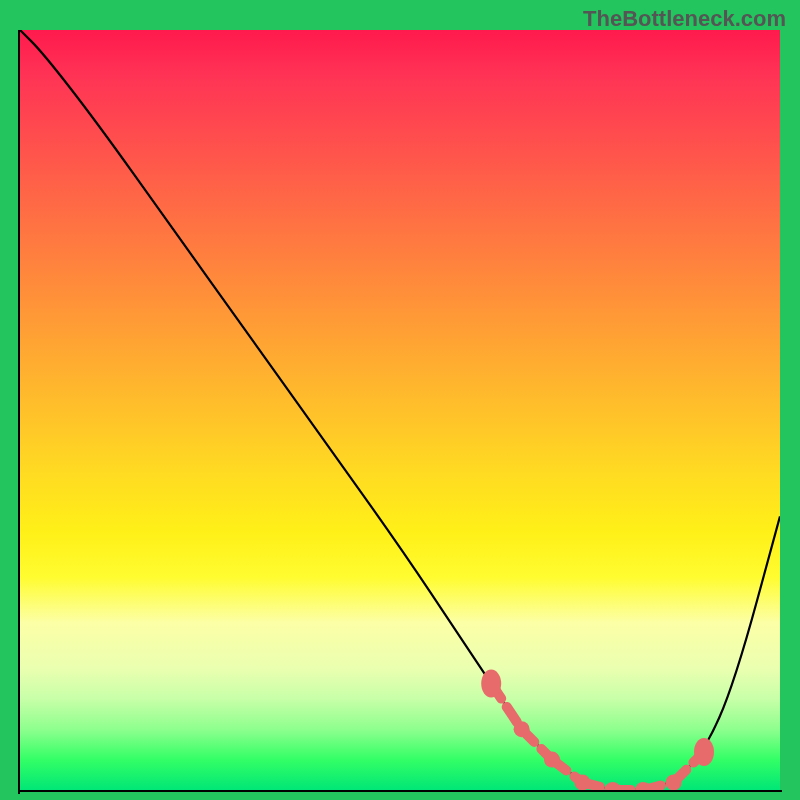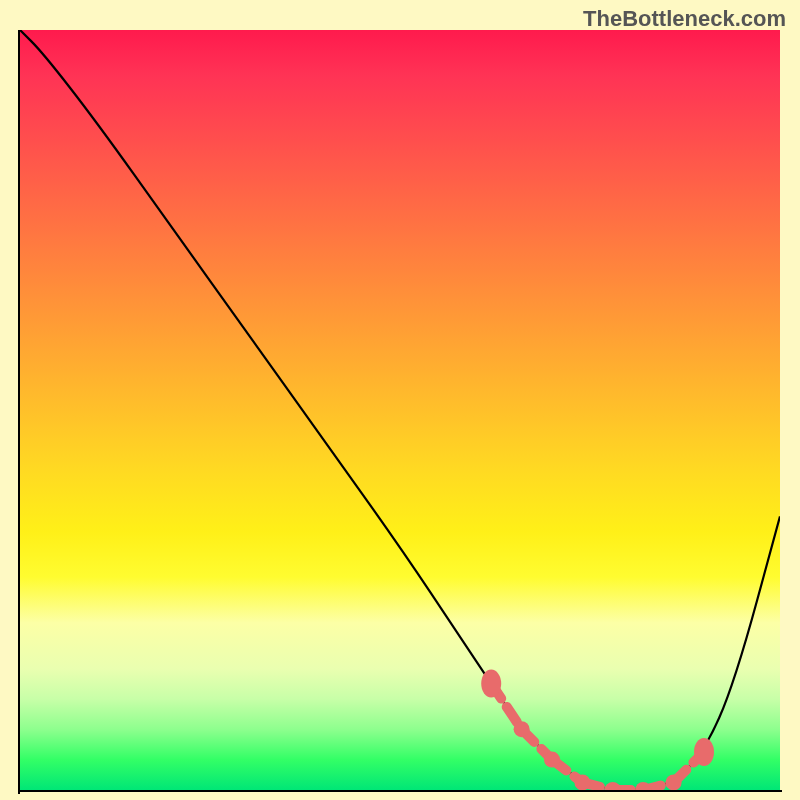--- a/index.html
+++ b/index.html
@@ -1,21 +1,21 @@
 <!DOCTYPE html>
 <html><head>
 <meta charset="utf-8">
 <style>
   * { margin: 0; padding: 0; box-sizing: border-box; }
   html, body { width: 800px; height: 800px; overflow: hidden; }
   .chart-container {
     width: 800px;
     height: 800px;
     position: relative;
-    background: #fef9c3;
+    background: #22c55e;
   }
   .watermark {
     position: absolute;
     top: 6px;
     right: 14px;
     font-family: Arial, sans-serif;
     font-size: 22px;
     font-weight: bold;
     color: #555;
     z-index: 10;

